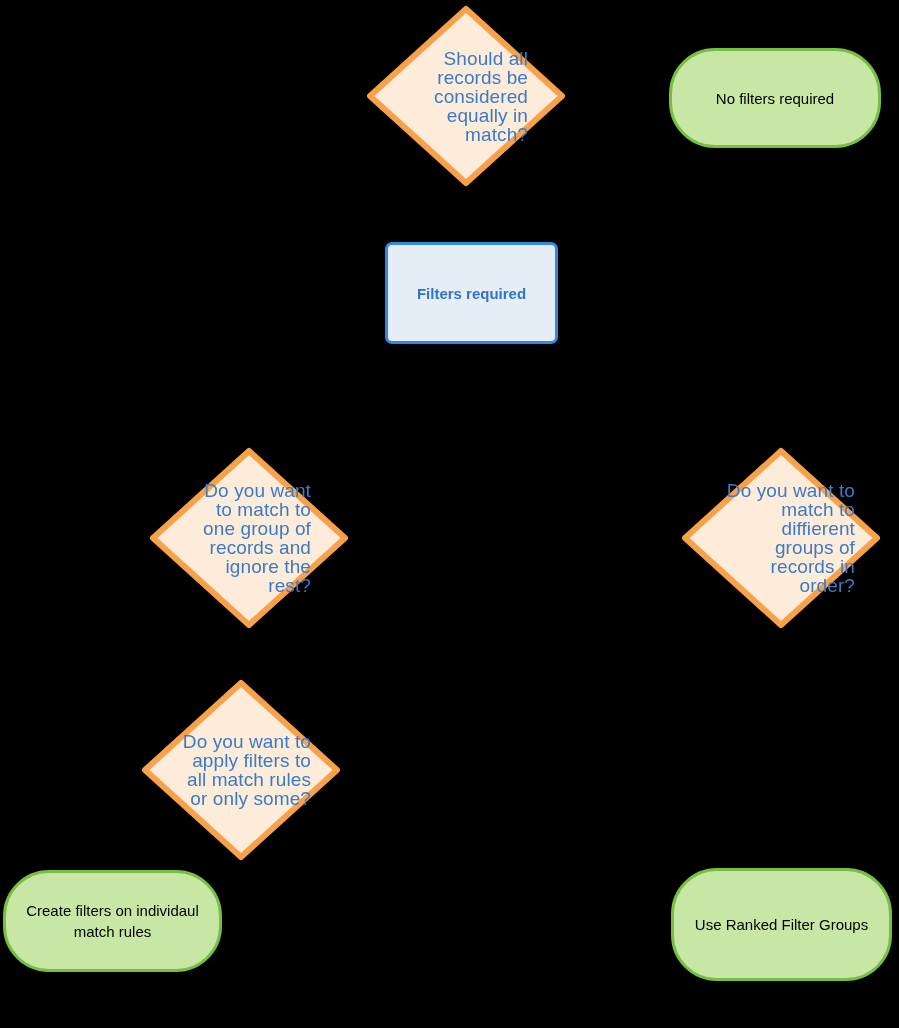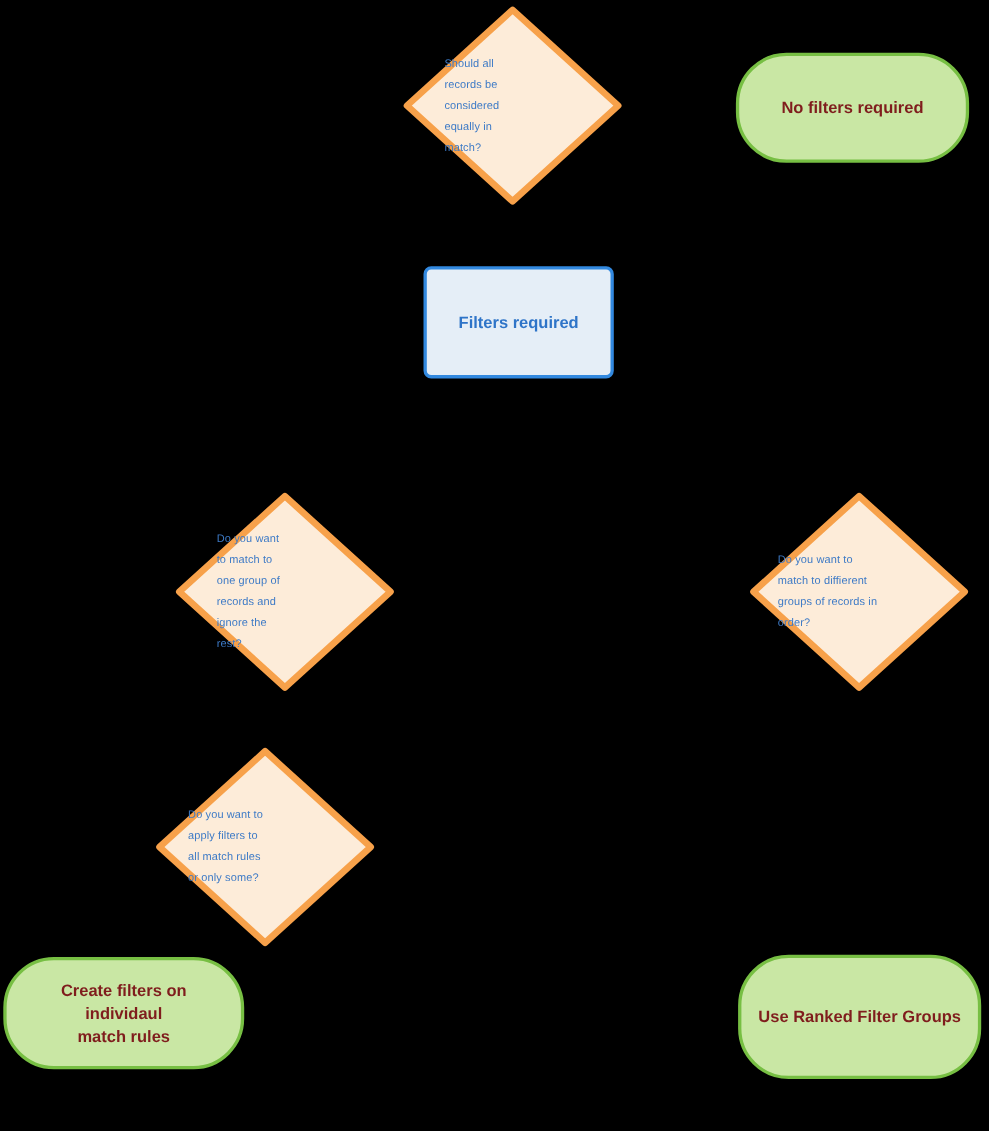--- a/index.html
+++ b/index.html
@@ -24,44 +24,44 @@
     justify-content: center;
   }
   .diamond .shape {
     position: absolute;
     inset: 0;
   }
   .diamond .dlabel {
     position: relative;
     z-index: 2;
     color: #3d7ac6;
-    font-size: 10px;
+    font-size: 19px;
     line-height: 19px;
-    text-align: left;
+    text-align: right;
     white-space: pre-line;
     width: 62%;
     letter-spacing: 0.1px;
   }
 
   
   .pill {
     position: absolute;
     background: #c9e7a4;
     border: 3px solid #77bf43;
     border-radius: 46px;
     display: flex;
     align-items: center;
     justify-content: center;
     box-sizing: border-box;
   }
   .pill .plabel {
-    color: #7f1d1d;
+    color: #000000;
     font-size: 15px;
     line-height: 21px;
-    font-weight: bold;
+    font-weight: normal;
     text-align: center;
     white-space: pre-line;
     padding: 0 14px;
   }
 
   
   .procbox {
     position: absolute;
     background: #e5eef7;
     border: 3px solid #3289e0;
@@ -115,21 +115,21 @@
   </div>
 
   <div class="pill" style="left:669px; top:48px; width:212px; height:100px;">
     <div class="plabel">No filters required</div>
   </div>
 
   <div class="procbox" style="left:385px; top:242px; width:173px; height:102px;">
     <div class="block">Filters required</div>
   </div>
 
-  <div class="diamond" style="left:159px; top:447px; width:200px; height:182px;">
+  <div class="diamond" style="left:149px; top:447px; width:200px; height:182px;">
     <svg class="shape" viewBox="0 0 200 182" preserveAspectRatio="none">
       <polygon points="100,4 196,91 100,178 4,91" fill="#fdecd9" stroke="#f7a14a" stroke-width="6" stroke-linejoin="round"></polygon>
     </svg>
     <div class="dlabel">Do you want
 to match to
 one group of
 records and
 ignore the
 rest?</div>
   </div>

